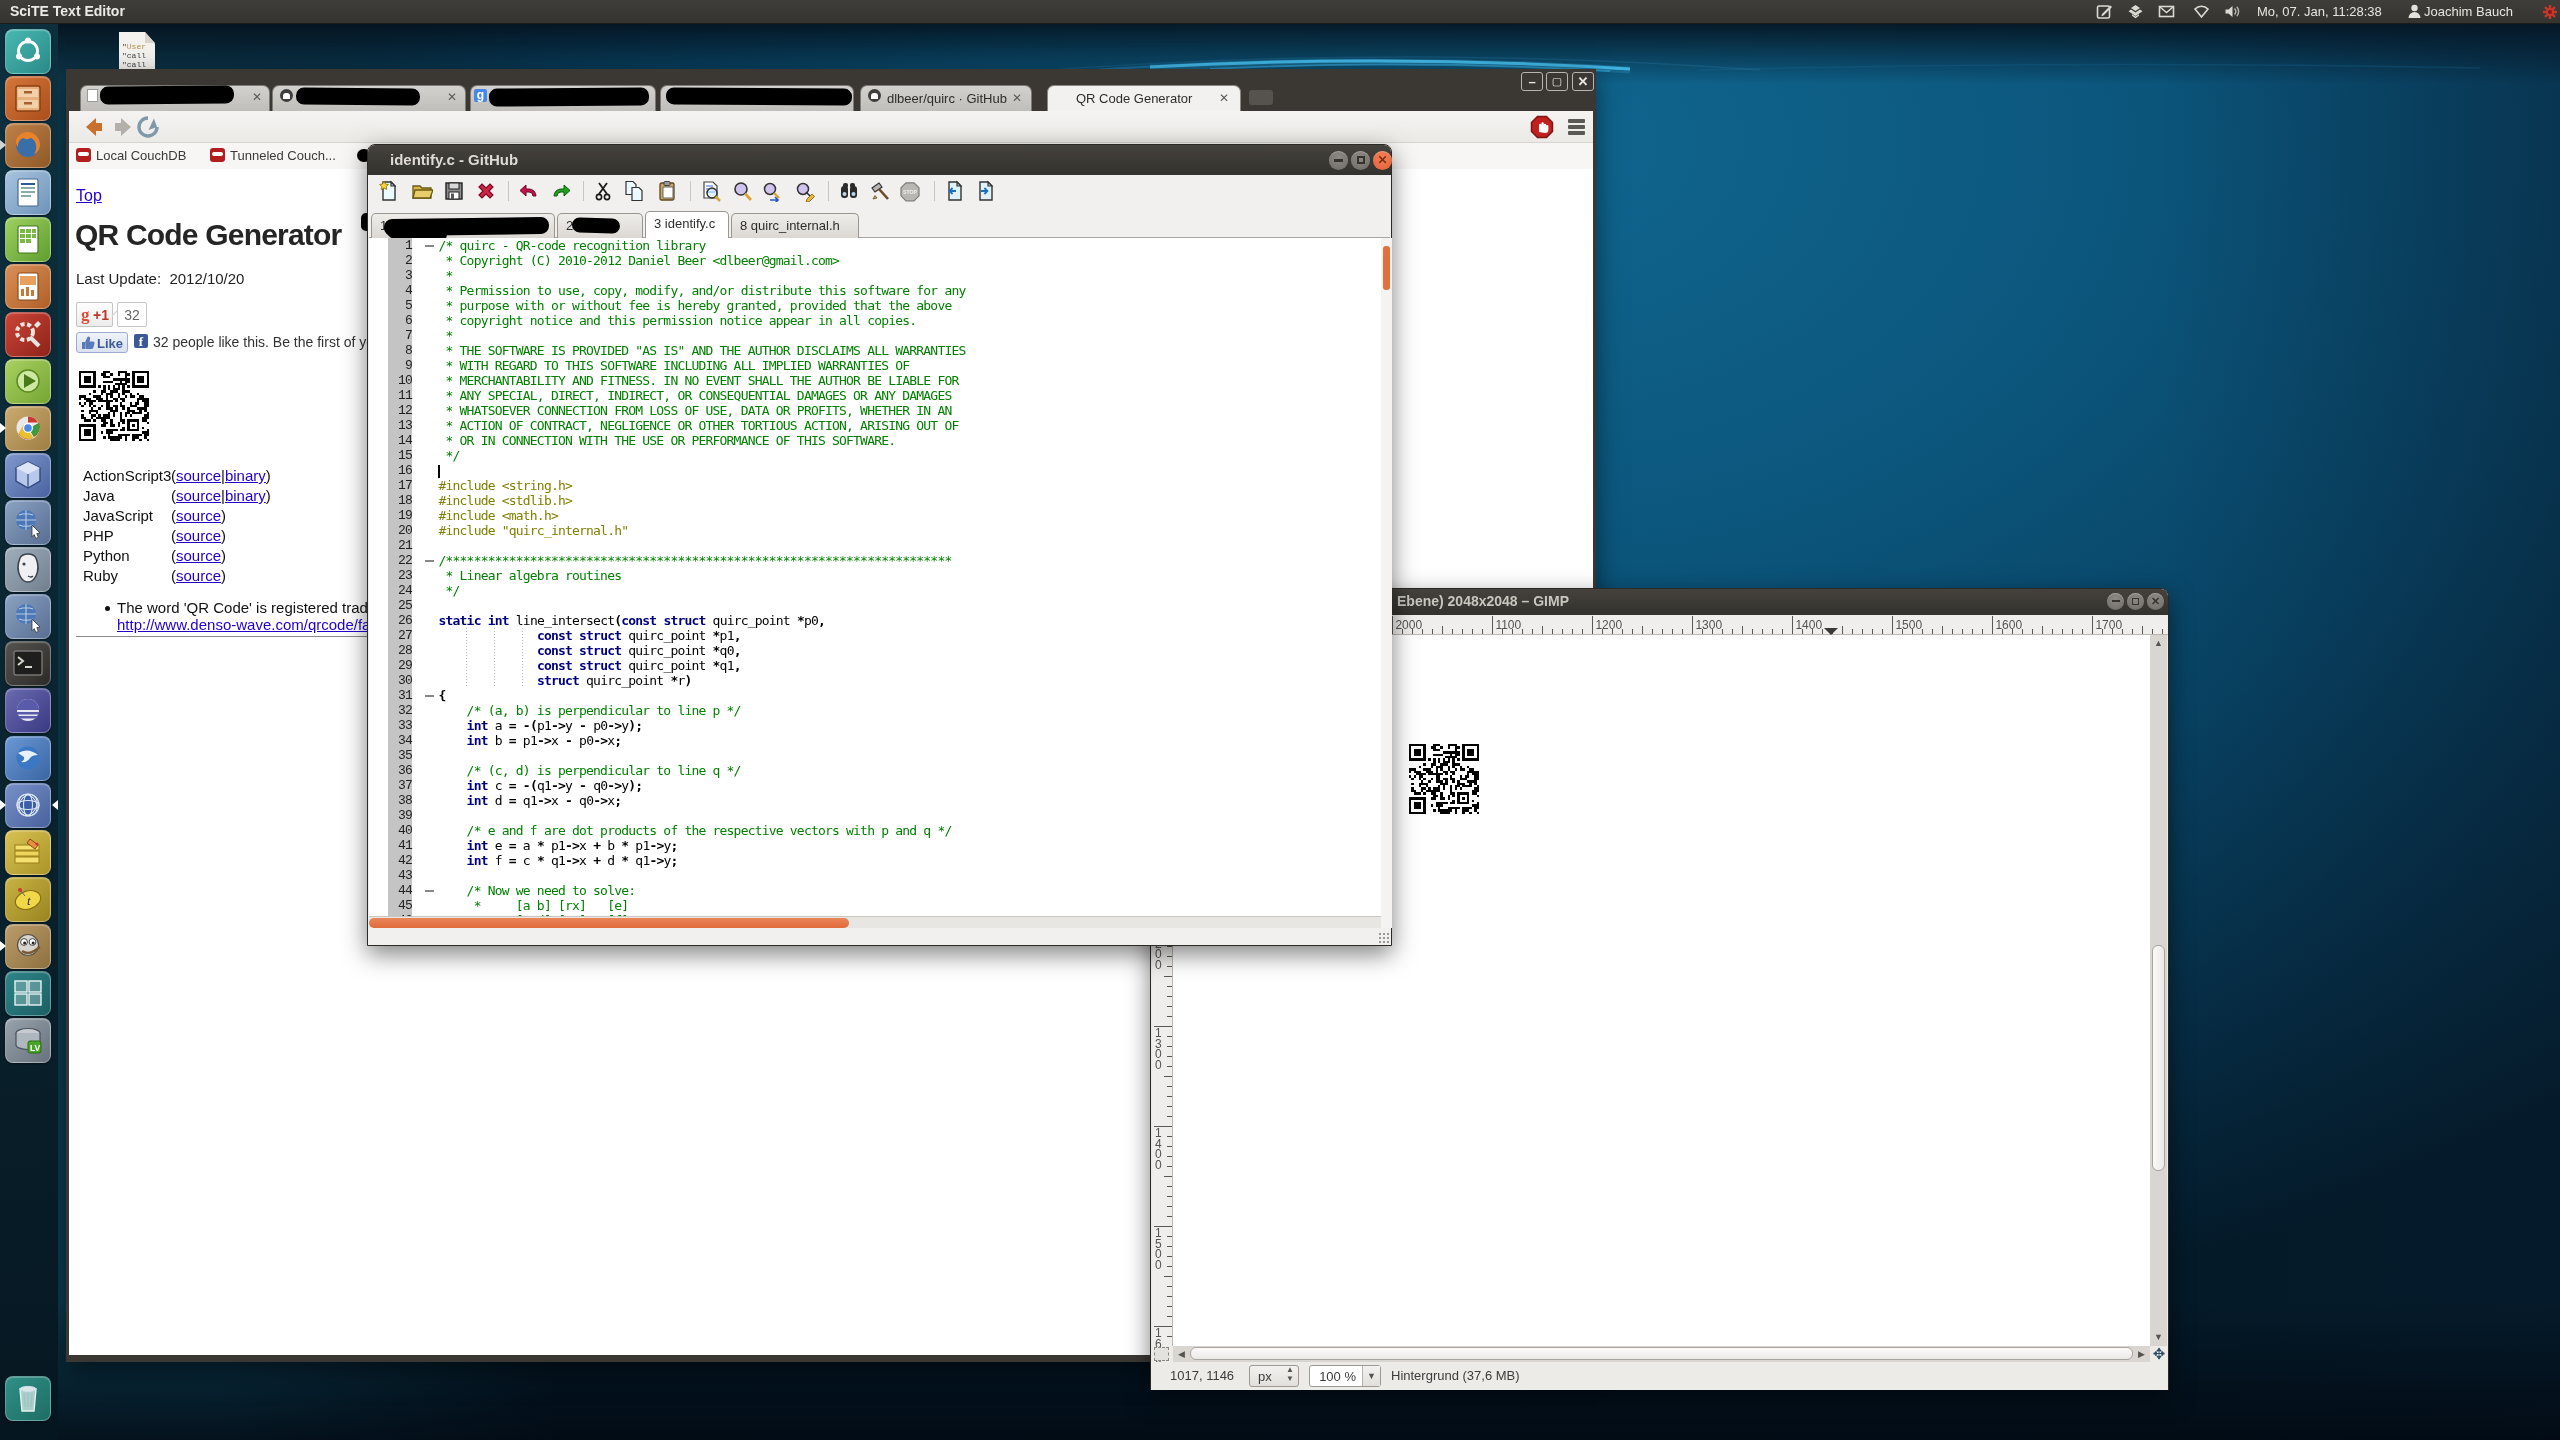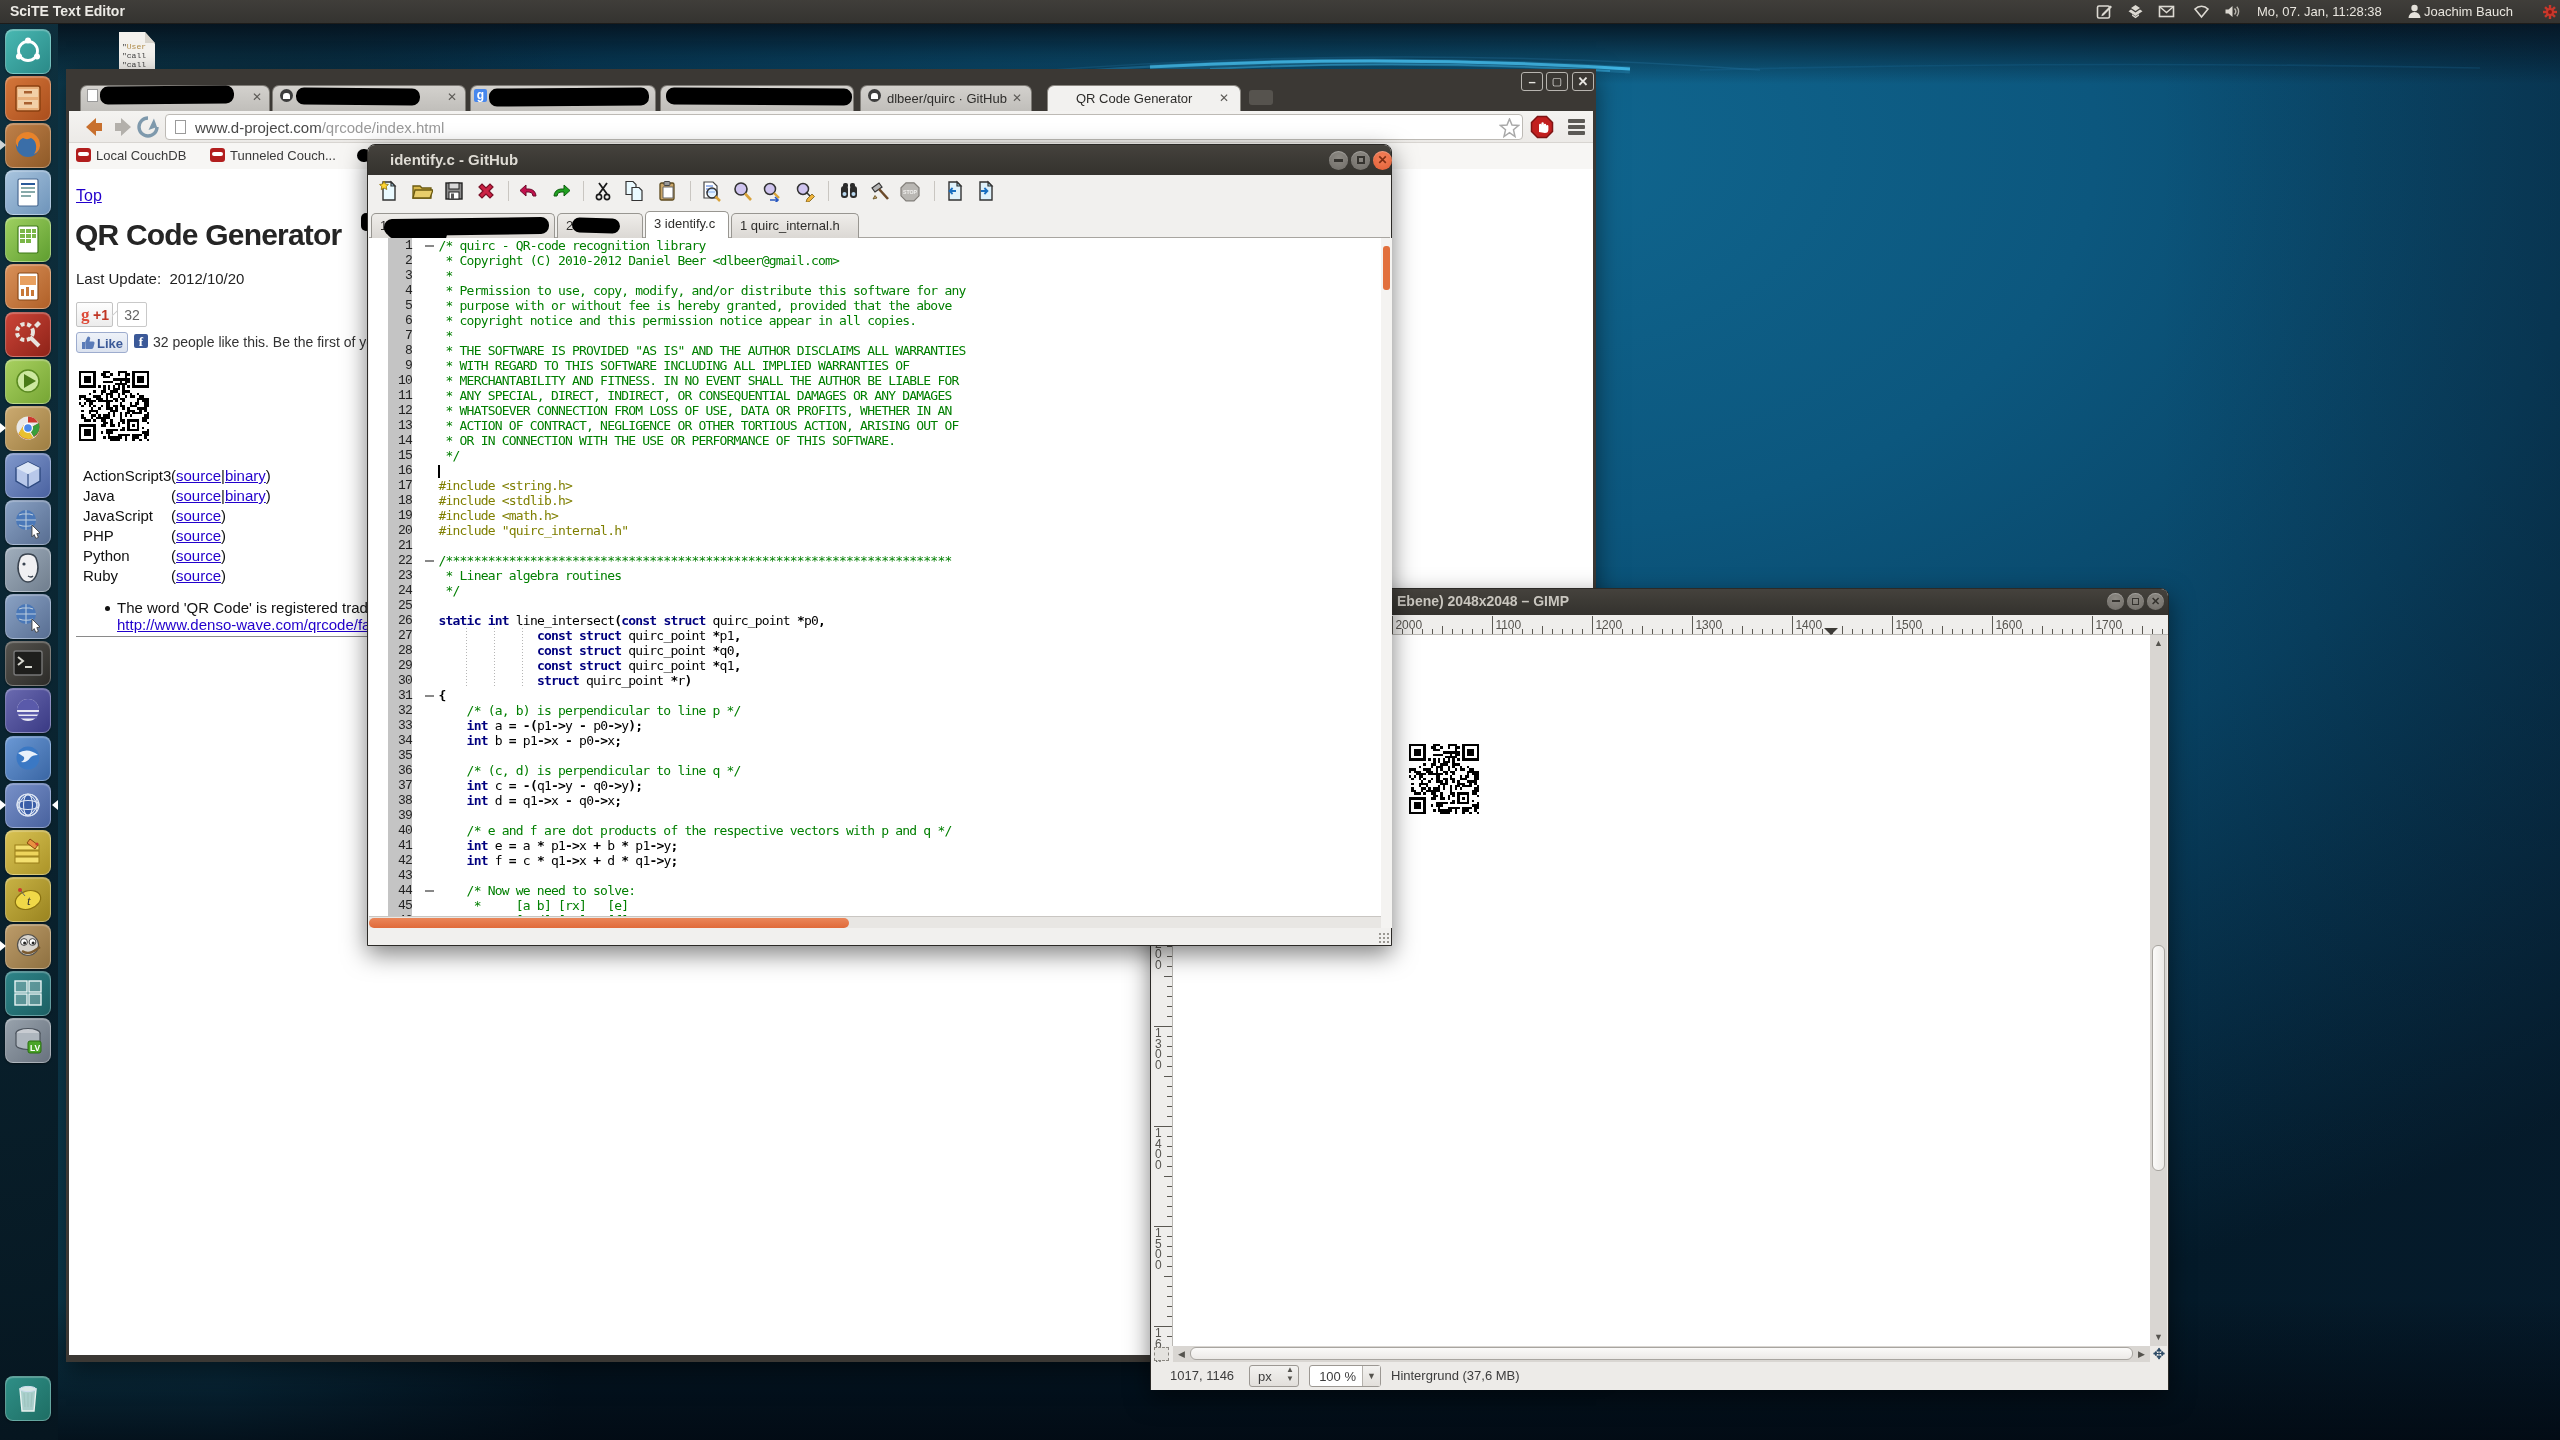--- a/index.html
+++ b/index.html
@@ -332,27 +332,20 @@
     <svg class="abs" style="left:10px;top:3px" width="30" height="26" viewBox="0 0 30 26">
         <path d="M17 4 L7 13 L17 22 L17 17 L23 17 L23 9 L17 9 Z" fill="#c8702e"></path>
       </svg>
     <svg class="abs" style="left:39px;top:3px" width="30" height="26" viewBox="0 0 30 26">
         <path d="M13 4 L23 13 L13 22 L13 17 L7 17 L7 9 L13 9 Z" fill="#b3b0ab"></path>
       </svg>
     <svg class="abs" style="left:66px;top:3px" width="26" height="26" viewBox="0 0 26 26">
         <path d="M13 4 A9 9 0 1 0 22 13" fill="none" stroke="#7e99ac" stroke-width="3.4"></path>
         <path d="M22 4 L22 13 L13 13 Z" fill="#7e99ac" transform="rotate(-20 22 13)"></path>
       </svg>
-    <div id="burl">
-      <div class="abs" style="left:9px;top:5px;width:11px;height:14px;background:#fff;border:1px solid #9a9a9a"></div>
-      <span style="position:absolute;left:29px;top:1px"><span style="color:#494949">www.d-project.com</span>/qrcode/index.html</span>
-      <svg class="abs" style="left:1333px;top:3px" width="21" height="20" viewBox="0 0 21 20">
-          <path d="M10.5 1 L13 7 L19.5 7.5 L14.5 11.8 L16 18.5 L10.5 14.7 L5 18.5 L6.5 11.8 L1.5 7.5 L8 7 Z" fill="none" stroke="#a9a9a9" stroke-width="1.5"></path>
-        </svg>
-    </div>
     <svg class="abs" style="left:1461px;top:4px" width="24" height="24" viewBox="0 0 24 24">
         <path d="M7.5 1.5 h9 l6 6 v9 l-6 6 h-9 l-6-6 v-9 Z" fill="#c21f1f" stroke="#7e1414" stroke-width="1.5"></path>
         <path d="M9 17 v-7 a1.2 1.2 0 0 1 2.4 0 v-1.5 a1.2 1.2 0 0 1 2.4 0 v1.5 a1.2 1.2 0 0 1 2.4 0 v1 a1.1 1.1 0 0 1 2.2 0 v3.5 a3.5 3.5 0 0 1 -3.5 3.5 Z" fill="#fff"></path>
       </svg>
     <div class="abs" style="left:1499px;top:8px;width:17px;height:3.5px;background:#5b5955;border-radius:1px;box-shadow:0 6px 0 #5b5955,0 12px 0 #5b5955"></div>
   </div>
   <div id="bbookmarks">
     <div class="abs" style="left:7px;top:5px;width:15px;height:14px;background:#b21e1e;border-radius:3px"></div>
     <div class="abs" style="left:9px;top:9px;width:11px;height:4px;background:#fff;border-radius:2px"></div>
     <span style="position:absolute;left:27px;top:5px">Local CouchDB</span>
@@ -728,21 +721,21 @@
       <div class="abs" style="left:139px;top:6px;width:1px;height:20px;background:#c9c6c1"></div>
       <div class="abs" style="left:214px;top:6px;width:1px;height:20px;background:#c9c6c1"></div>
       <div class="abs" style="left:321px;top:6px;width:1px;height:20px;background:#c9c6c1"></div>
       <div class="abs" style="left:459px;top:6px;width:1px;height:20px;background:#c9c6c1"></div>
       <div class="abs" style="left:565px;top:6px;width:1px;height:20px;background:#c9c6c1"></div>
     </div>
   <div id="st-tabbar">
     <div class="sttab" style="left:2px;width:184px">1</div>
     <div class="sttab" style="left:188px;width:86px">2</div>
     <div class="sttab active" style="left:276px;width:84px">3 identify.c</div>
-    <div class="sttab" style="left:362px;width:128px">1 quirc_internal.h</div>
+    <div class="sttab" style="left:362px;width:128px">8 quirc_internal.h</div>
     <div class="scrib" style="left:15px;top:9px;width:165px;height:17px;transform:rotate(-0.8deg)"></div>
     <div class="scrib" style="left:18px;top:17px;width:60px;height:14px;transform:rotate(4deg)"></div>
     <div class="scrib" style="left:203px;top:9px;width:48px;height:15px;transform:rotate(2deg)"></div>
   </div>
   <div id="st-edit">
     <div id="st-lnumbg"></div>
     <div id="st-lnum">
         <pre style="font:inherit;letter-spacing:inherit;line-height:inherit">1
 2
 3

